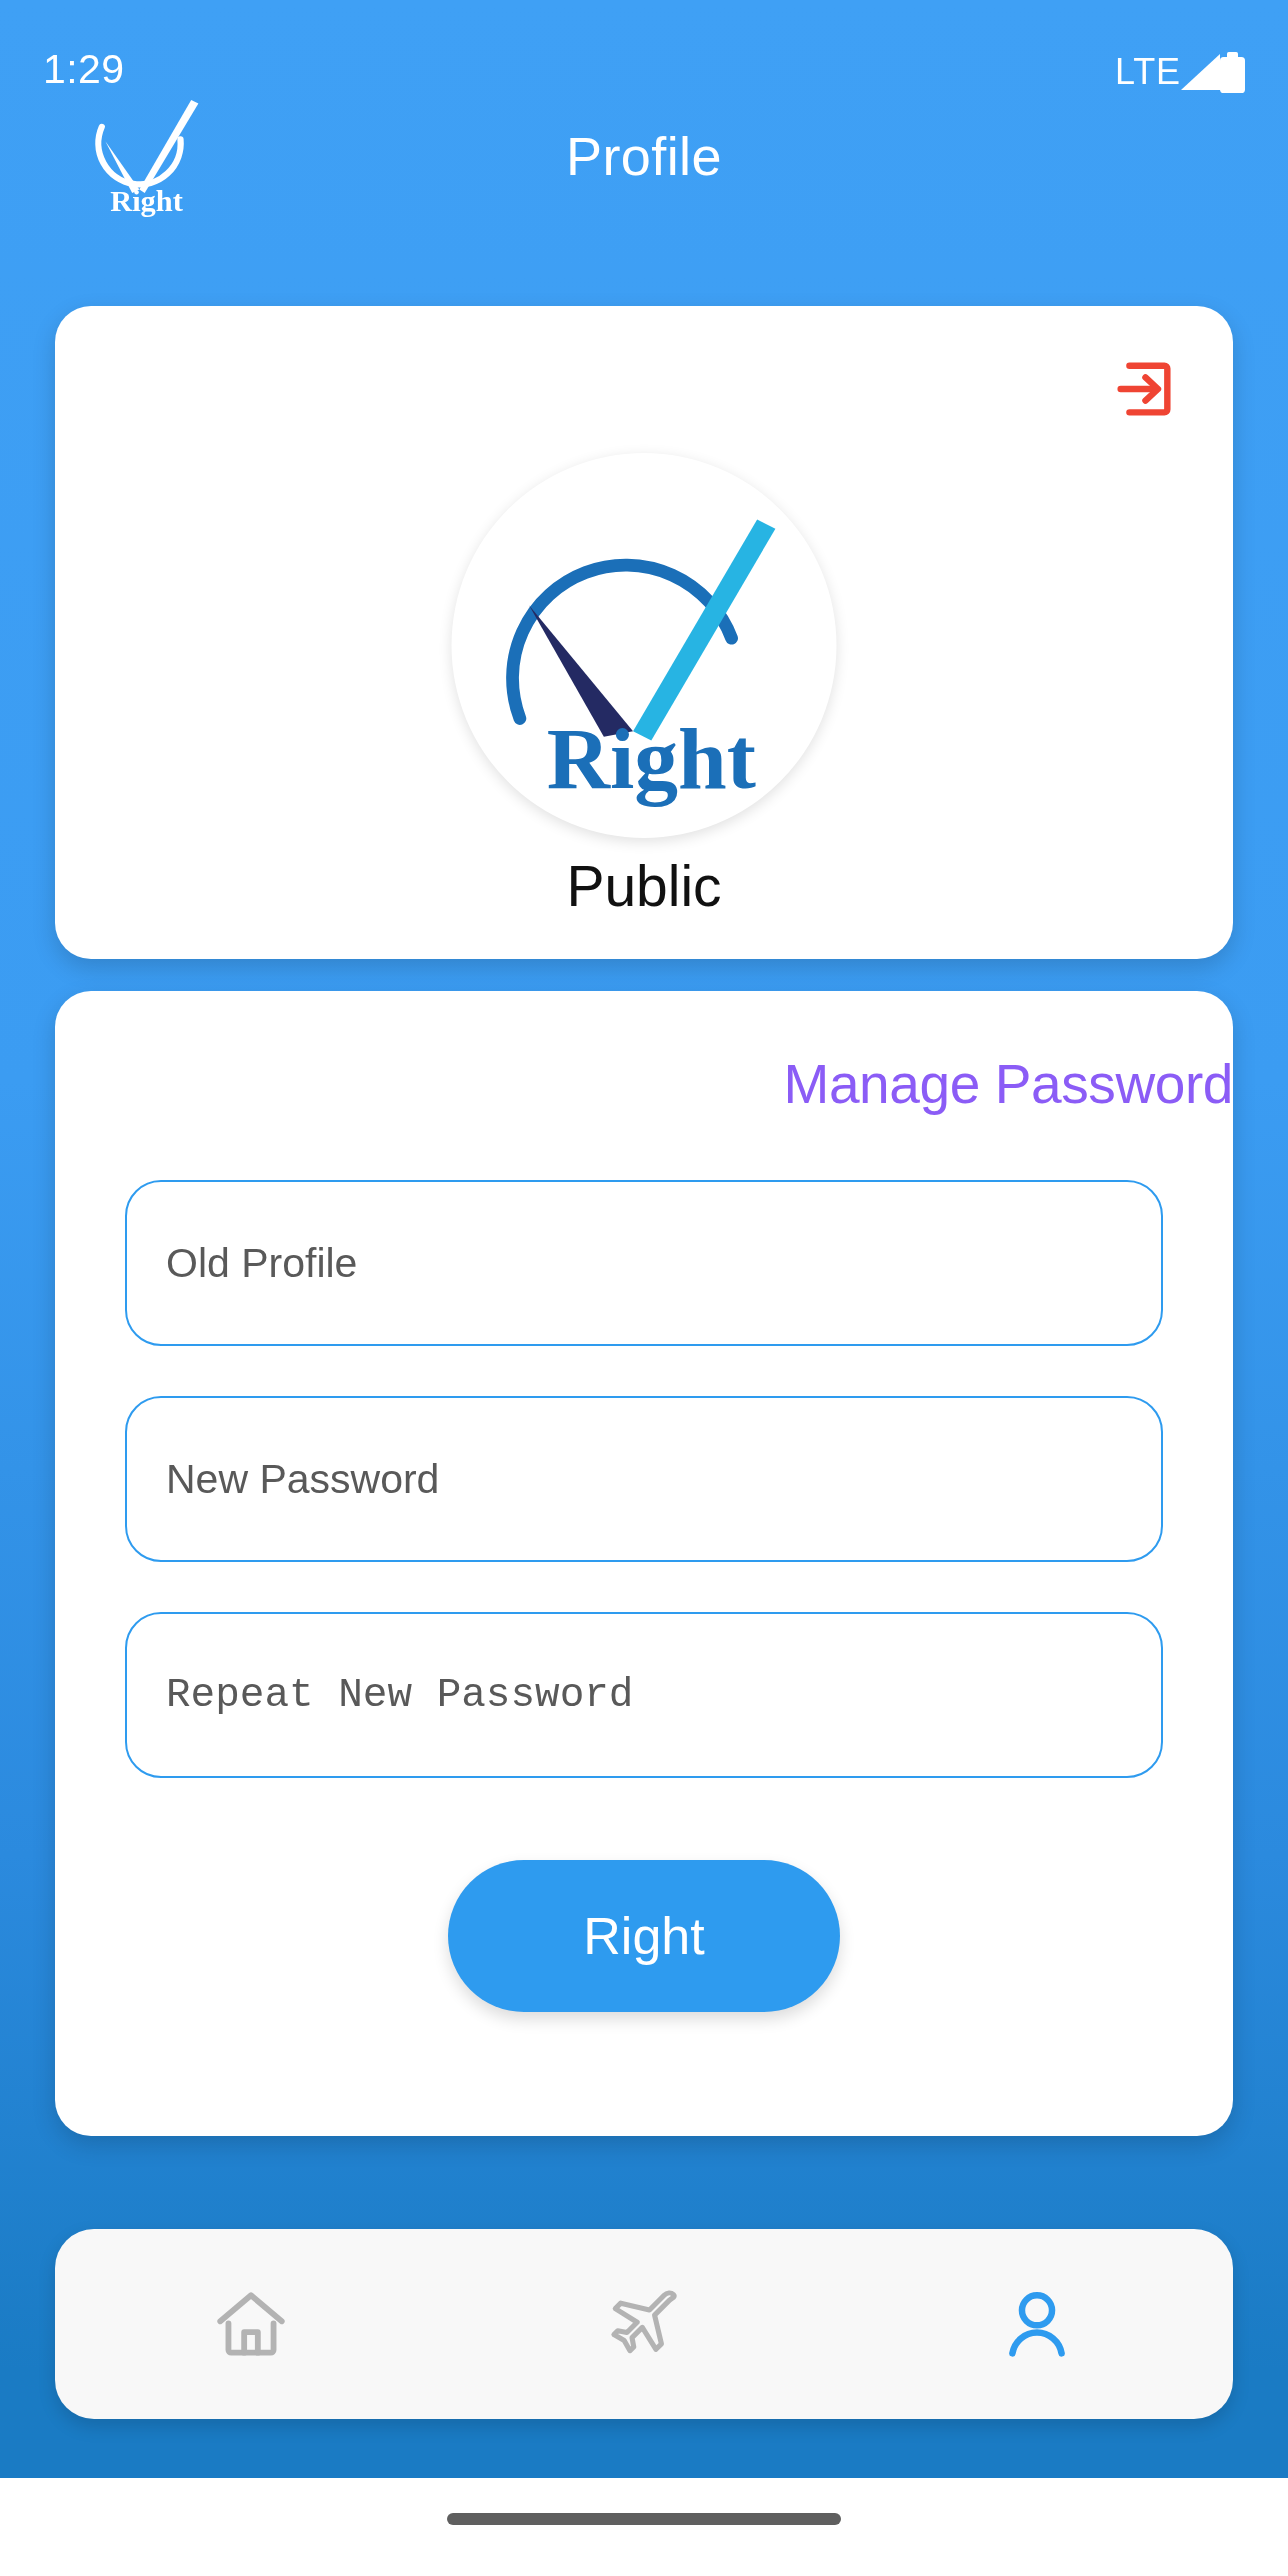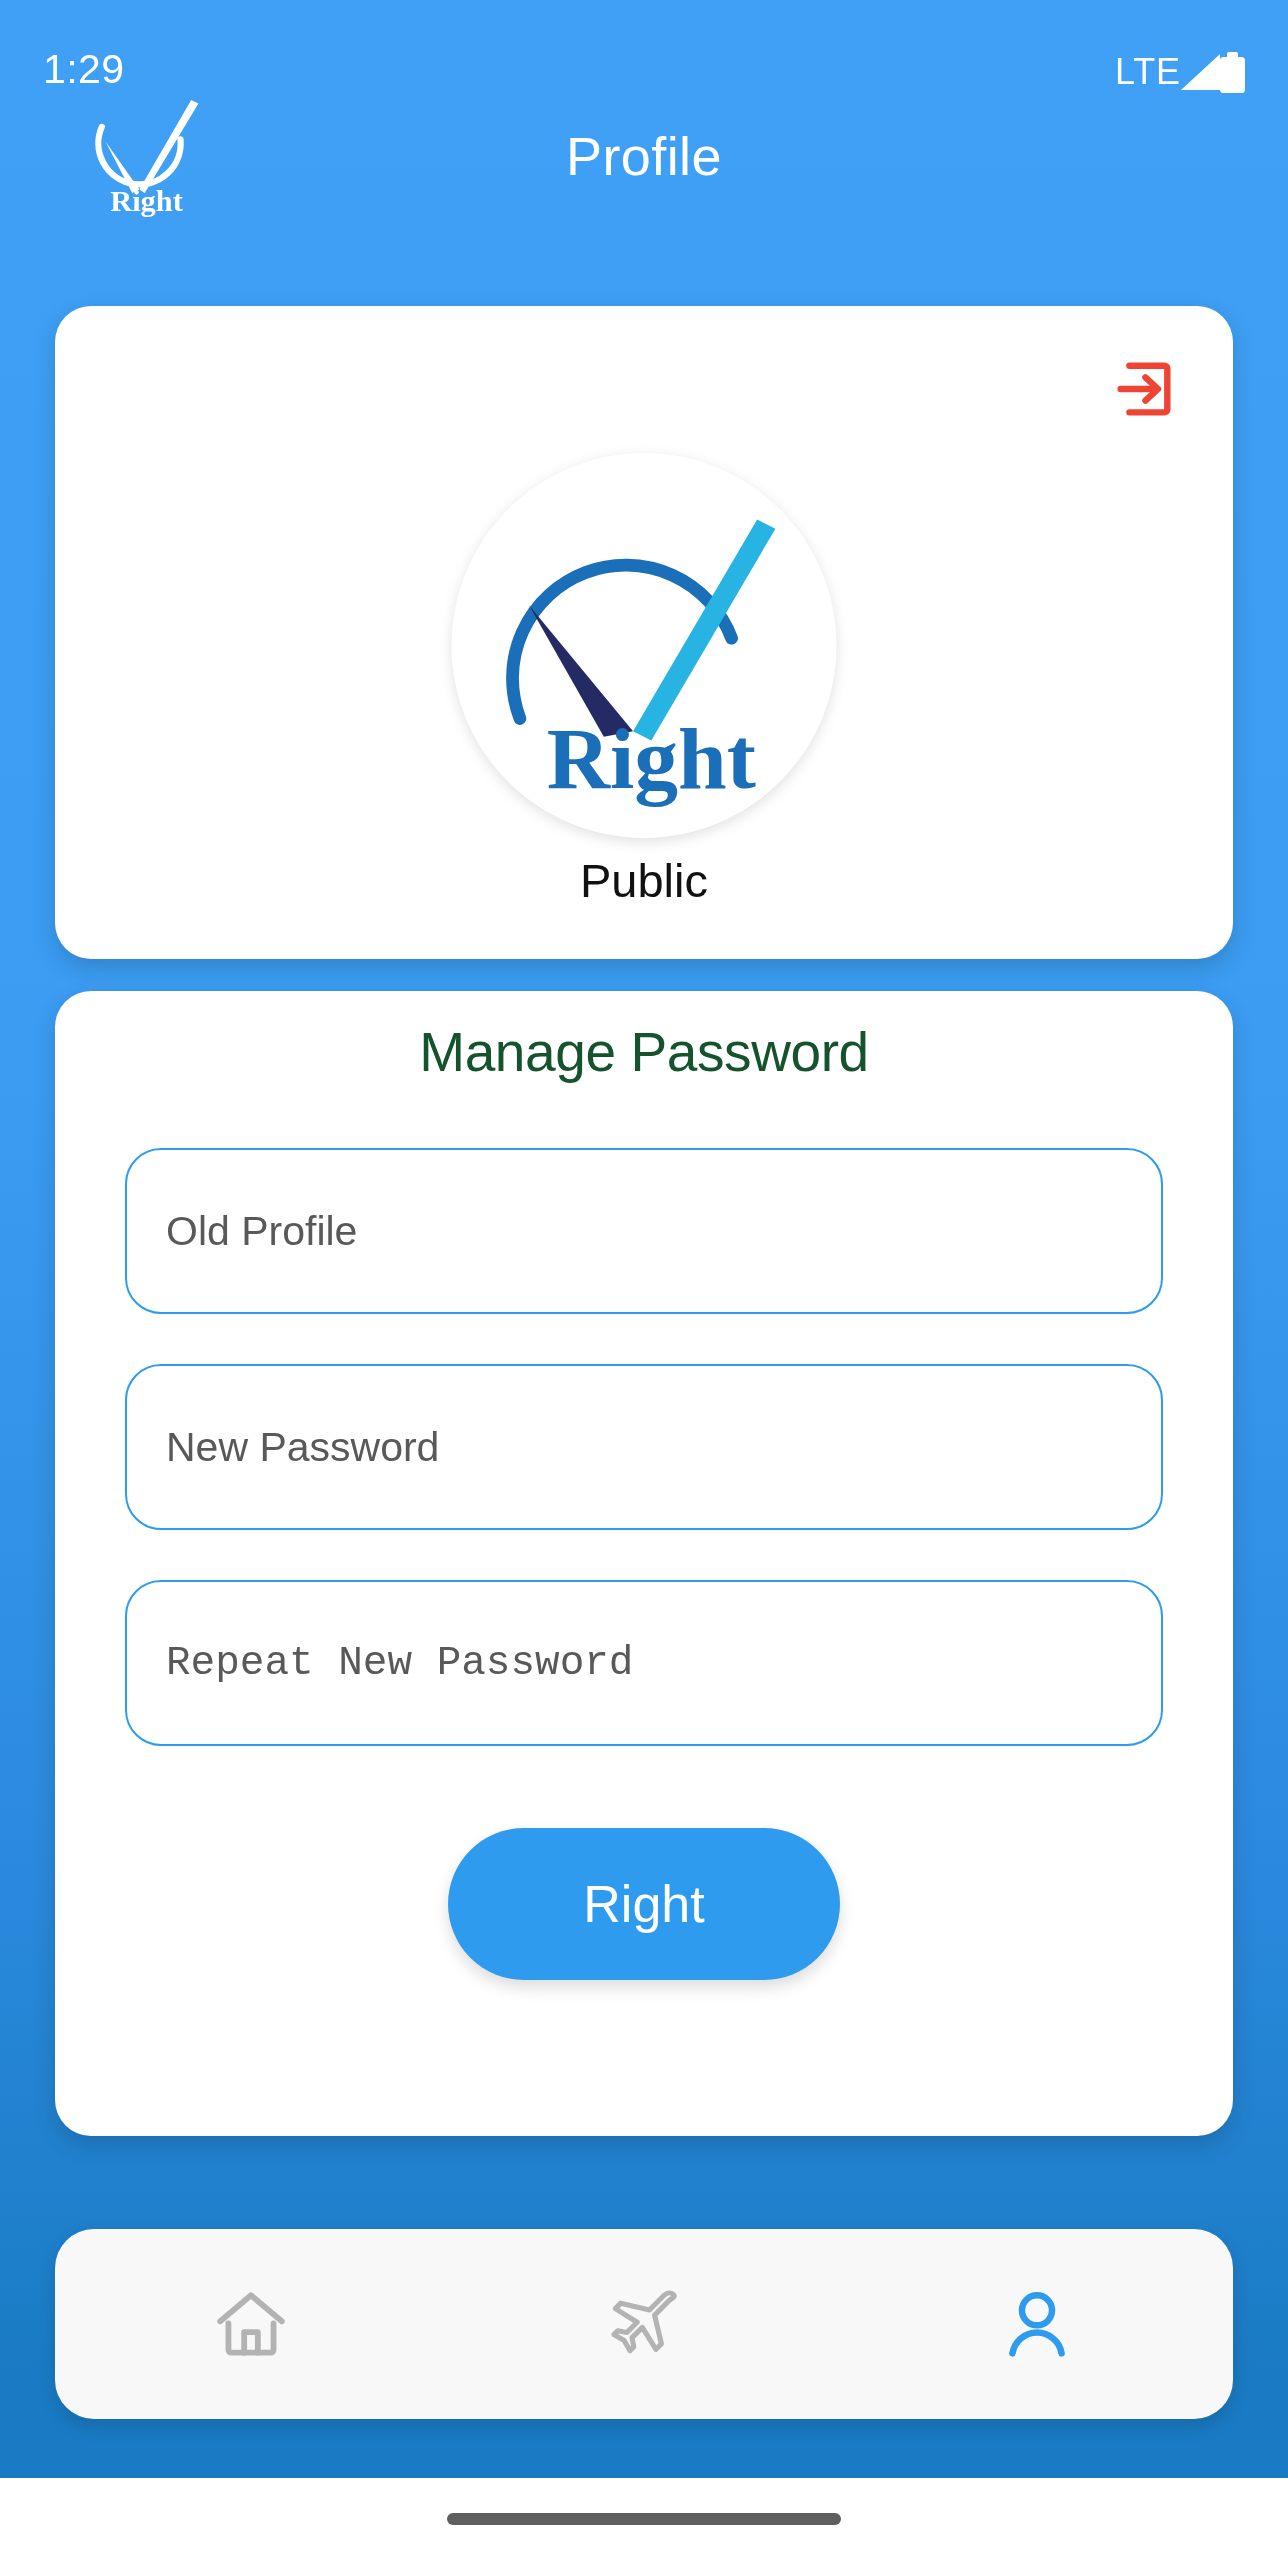--- a/index.html
+++ b/index.html
@@ -78,31 +78,31 @@
     border-radius:50%;
     background:#ffffff;
     box-shadow:0 3.6px 14.3px rgba(0,0,0,0.12);
     display:flex; align-items:center; justify-content:center;
     overflow:hidden;
   }
   .avatar-wrap svg { width:365px; height:365px; }
   .profile-name {
     position:absolute; left:0; right:0; top:547px;
     text-align:center;
-    font-size:47px; color:#111111; font-weight:400;
+    font-size:57px; color:#111111; font-weight:400;
   }
 
   
   .password-card {
     left:55px; right:55px; top:991px; height:1145px;
   }
   .card-title {
-    margin-top:29px;
-    text-align:center;
-    font-size:55px; color:#14532d; font-weight:400;
+    margin-top:61px;
+    text-align:right;
+    font-size:55px; color:#8b5cf6; font-weight:400;
     letter-spacing:-0.4px;
   }
   .fields { margin-top:64px; padding:0 70px; }
   .field {
     height:166px;
     border:2.7px solid #2e9bef;
     border-radius:36px;
     display:flex; align-items:center;
     padding:0 39px;
     margin-bottom:50px;

